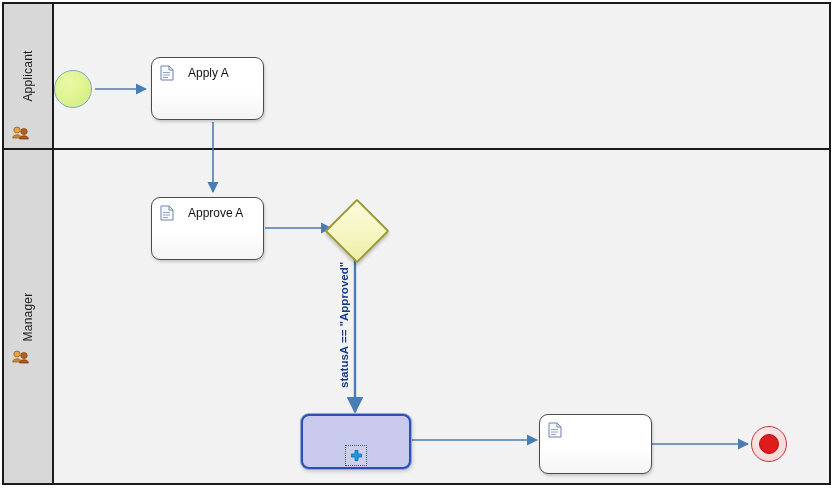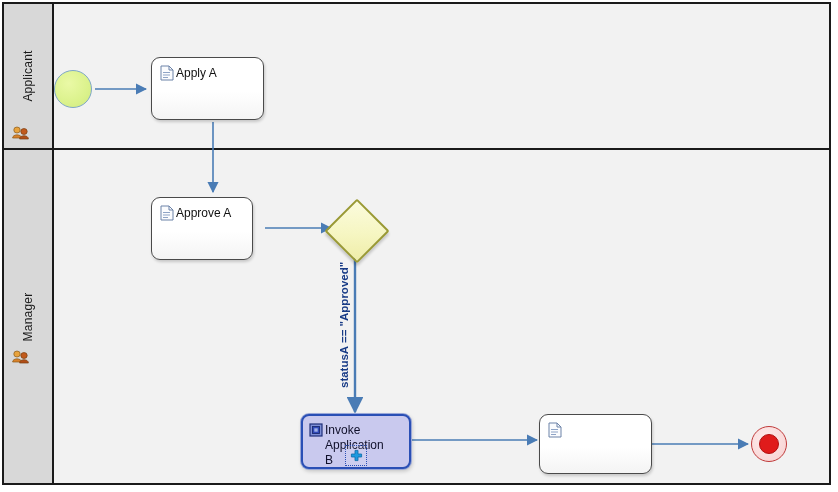--- a/index.html
+++ b/index.html
@@ -95,21 +95,22 @@
     background: linear-gradient(to bottom, #ffffff 0%, #ffffff 55%, #f4f4f4 100%);
     border: 1px solid #4a4a4a;
     border-radius: 9px;
     box-shadow: 1px 2px 3px rgba(0,0,0,0.18);
   }
   .task-inner {
     position: absolute;
     left: 8px; top: 7px; right: 16px;
     display: flex;
     align-items: flex-start;
-    gap: 2px;
+    gap: 14px;
+    text-align: right;
   }
   .task-label {
     font-size: 12px;
     color: #111111;
     line-height: 15px;
     padding-top: 1px;
   }
   .task-icon { width: 14px; height: 16px; flex: 0 0 auto; }
 
   
@@ -245,21 +246,21 @@
           <path d="M9 1 V5 H13" fill="none" stroke="#6d83a8" stroke-width="1"></path>
           <rect x="3" y="7" width="7" height="1" fill="#8fa4c6"></rect>
           <rect x="3" y="9.5" width="7" height="1" fill="#8fa4c6"></rect>
           <rect x="3" y="12" width="5" height="1" fill="#8fa4c6"></rect>
         </svg>
       </span>
       <span class="task-label">Apply A</span>
     </div>
   </div>
 
-  <div class="node task" style="left:151px; top:197px; width:102px; height:63px;padding-left:20px;">
+  <div class="node task" style="left:151px; top:197px; width:113px; height:63px;padding-left:20px;">
     <div class="task-inner">
       <span class="task-icon">
         <svg viewBox="0 0 14 16" width="14" height="16">
           <path d="M1 1 H9 L13 5 V15 H1 Z" fill="#fbfcfe" stroke="#6d83a8" stroke-width="1"></path>
           <path d="M9 1 V5 H13" fill="none" stroke="#6d83a8" stroke-width="1"></path>
           <rect x="3" y="7" width="7" height="1" fill="#8fa4c6"></rect>
           <rect x="3" y="9.5" width="7" height="1" fill="#8fa4c6"></rect>
           <rect x="3" y="12" width="5" height="1" fill="#8fa4c6"></rect>
         </svg>
       </span>
@@ -267,30 +268,20 @@
     </div>
   </div>
 
   <div class="node" style="left:330px; top:204px; width:50px; height:50px;">
     <div class="gateway" style="margin:4px 0 0 4px;"></div>
   </div>
 
   <div class="flow-label" style="left:338px; top:388px;">statusA == "Approved"</div>
 
   <div class="node task-selected" style="left:301px; top:414px; width:110px; height:55px;">
-    <div class="task-inner" style="left:6px; top:6px;">
-      <span class="task-icon">
-        <svg viewBox="0 0 14 16" width="14" height="16">
-          <rect x="1" y="2" width="12" height="12" fill="#7e8fd6" stroke="#20307a" stroke-width="1.2"></rect>
-          <rect x="3.5" y="4.5" width="7" height="7" fill="#2f49b8" stroke="#1a2a72" stroke-width="0.9"></rect>
-          <rect x="5.3" y="6.3" width="3.4" height="3.4" fill="#9fb0e8"></rect>
-        </svg>
-      </span>
-      <span class="task-label"><span>Invoke</span><br><span>Application B</span></span>
-    </div>
     <div class="expand-marker">
       <svg viewBox="0 0 14 14" width="13" height="13">
         <path d="M5.4 1.5 H8.6 V5.4 H12.5 V8.6 H8.6 V12.5 H5.4 V8.6 H1.5 V5.4 H5.4 Z" fill="#1e9ae0" stroke="#0f6ea8" stroke-width="0.9"></path>
       </svg>
     </div>
   </div>
 
   <div class="node task" style="left:539px; top:414px; width:113px; height:60px;">
     <div class="task-inner">
       <span class="task-icon">

